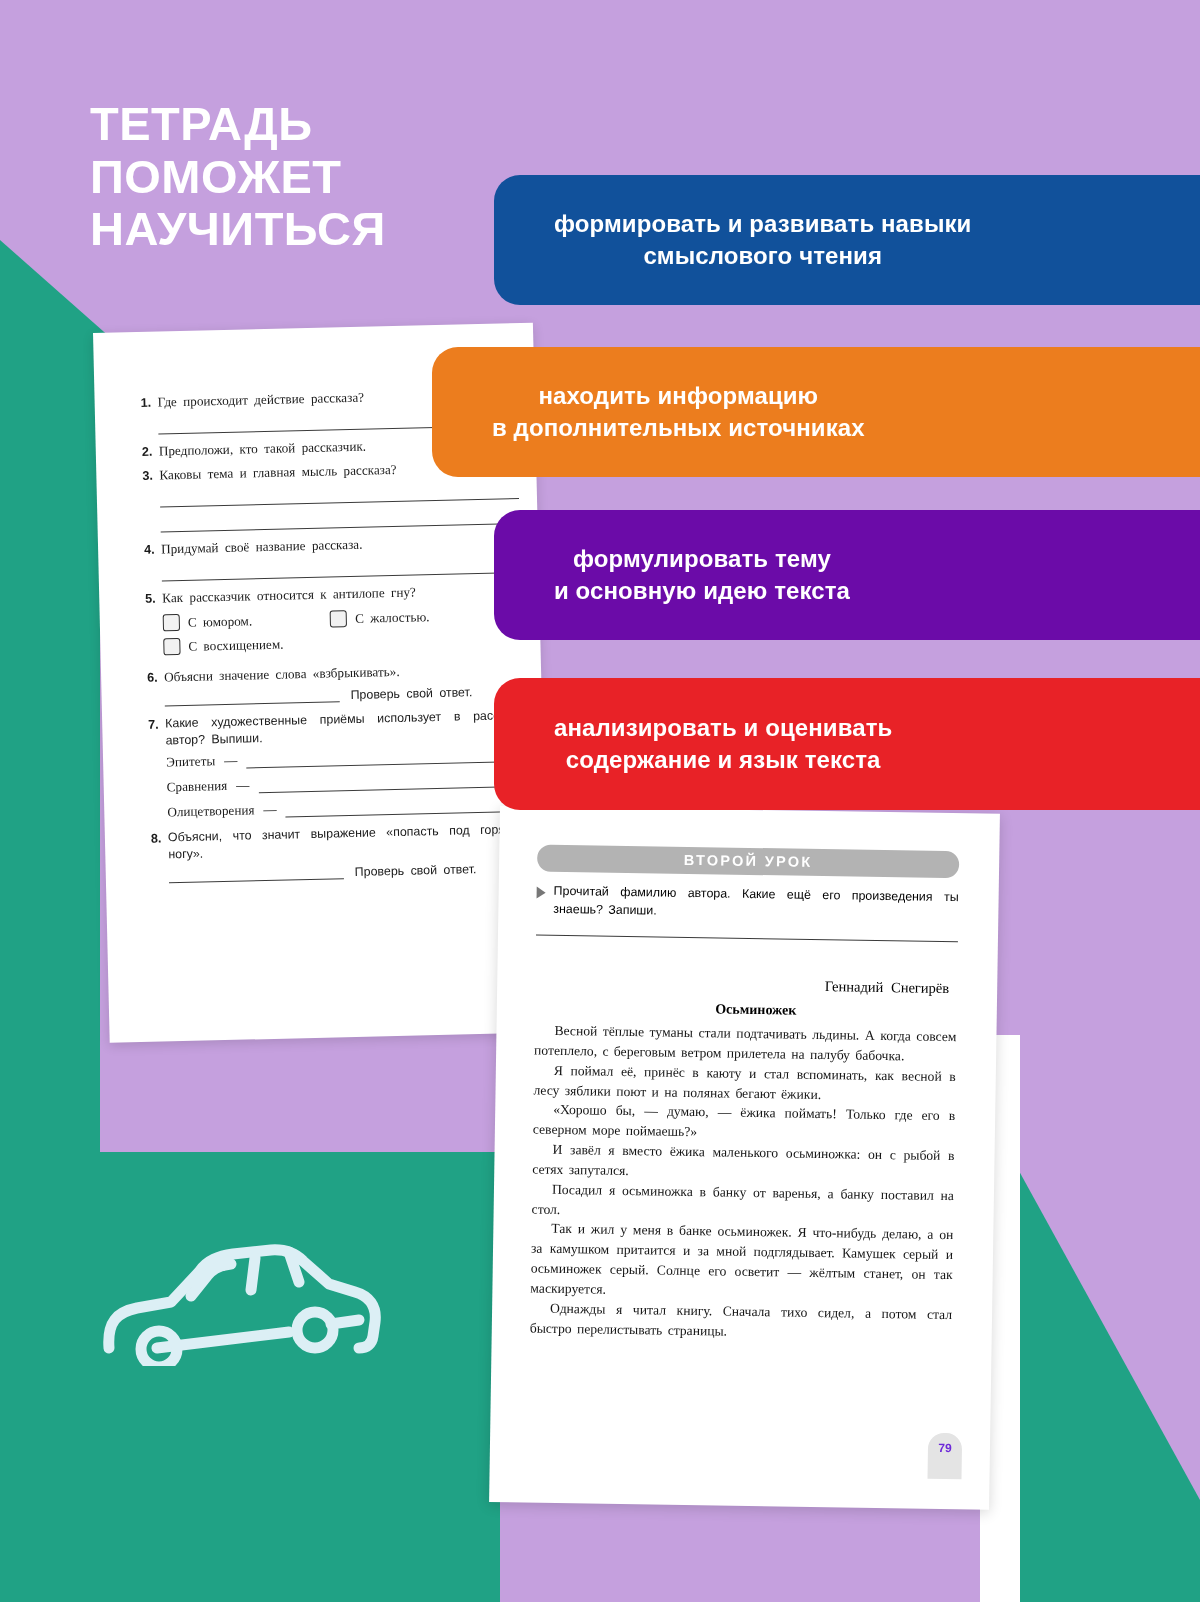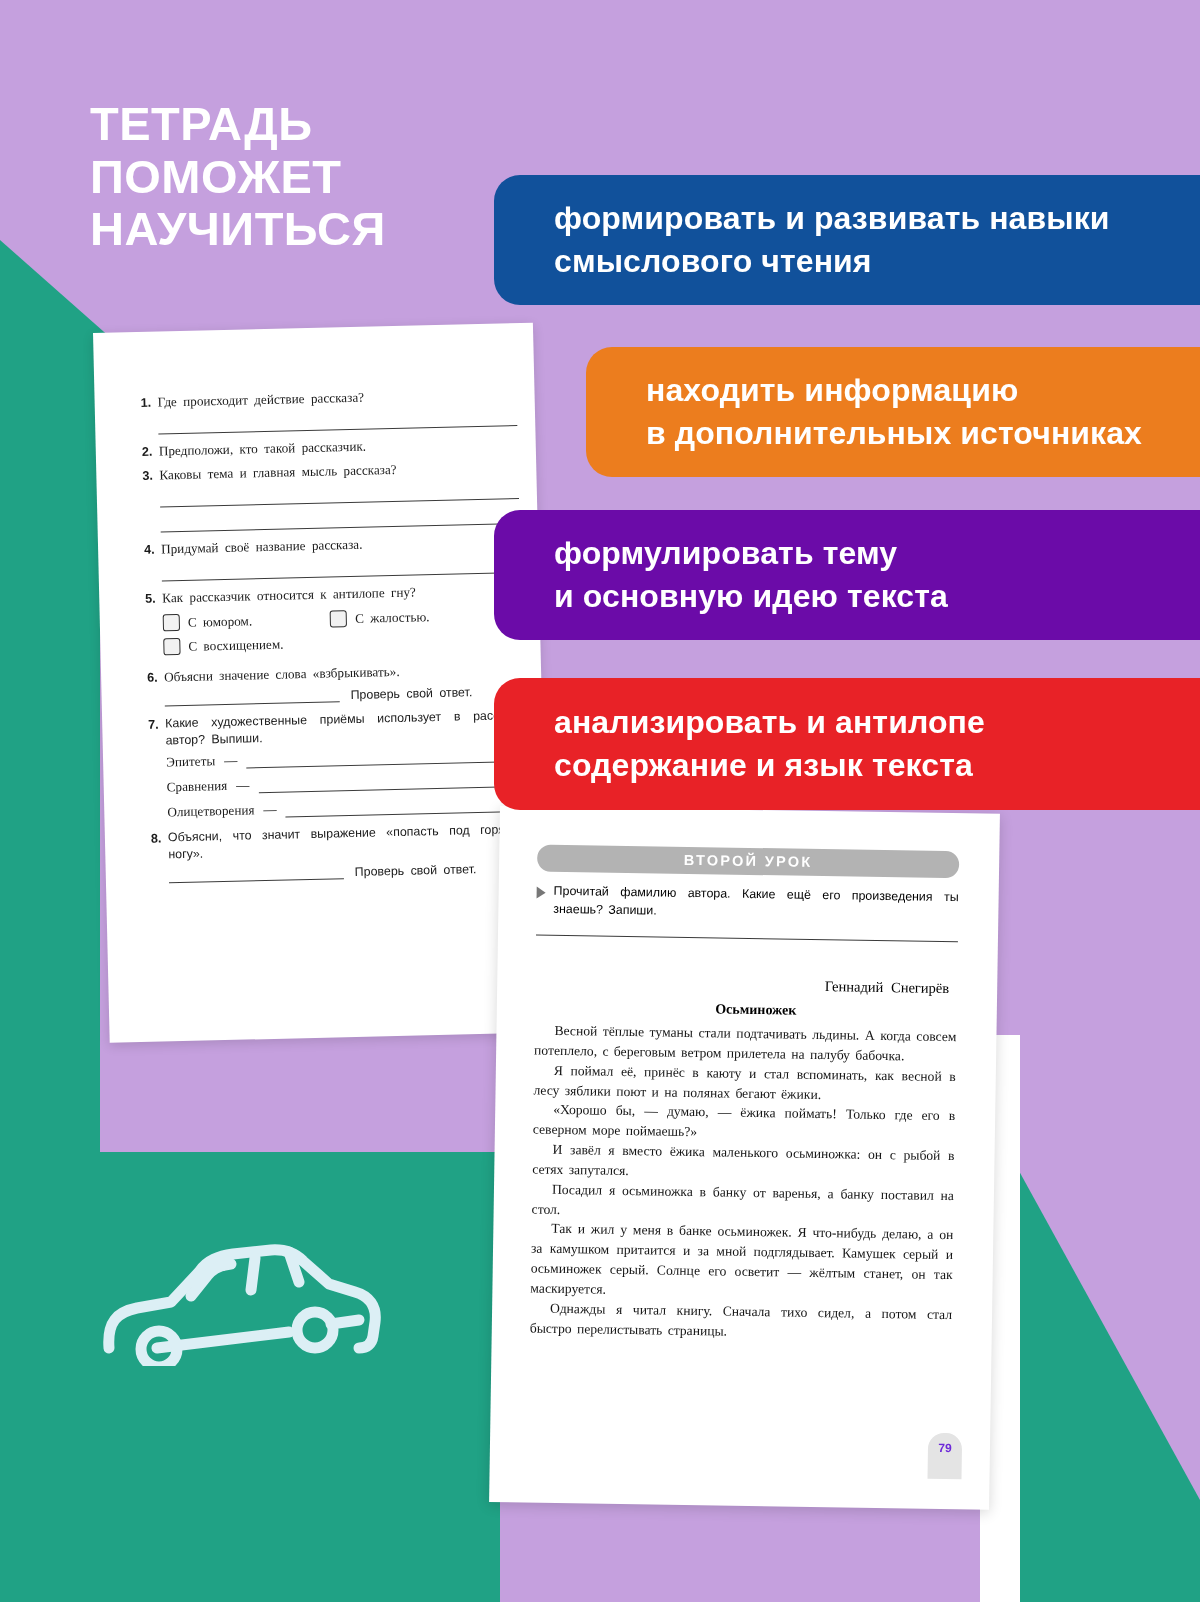--- a/index.html
+++ b/index.html
@@ -256,32 +256,33 @@
     justify-content: center;
     padding-top: 8px;
   }
 
   
   .banner {
     position: absolute;
     right: 0;
     color: #ffffff;
     font-weight: 800;
-    font-size: 32px;
+    font-size: 24px;
     line-height: 1.33;
     border-radius: 26px 0 0 26px;
     display: flex;
     align-items: center;
     padding-left: 60px;
     z-index: 50;
     white-space: pre-line;
     letter-spacing: 0.1px;
+    text-align: center;
   }
   .banner-1 { top: 175px;  height: 130px; width: 706px; background: #11519B; }
-  .banner-2 { top: 347px;  height: 130px; width: 614px; background: #EC7D1E; }
+  .banner-2 { top: 347px;  height: 130px; width: 768px; background: #EC7D1E; }
   .banner-3 { top: 510px;  height: 130px; width: 706px; background: #6B0BA8; margin-left: 17px; }
   .banner-4 { top: 678px;  height: 132px; width: 706px; background: #E82227; }
 
   
   .car {
     position: absolute;
     left: 103px;
     top: 1216px;
     z-index: 30;
   }
@@ -417,21 +418,21 @@
 
   <div class="pagenum">79</div>
 </div>
 
 <div class="banner banner-1">формировать и развивать навыки
 смыслового чтения</div>
 <div class="banner banner-2">находить информацию
 в дополнительных источниках</div>
 <div class="banner banner-3">формулировать тему
 и основную идею текста</div>
-<div class="banner banner-4">анализировать и антилопе
+<div class="banner banner-4">анализировать и оценивать
 содержание и язык текста</div>
 
 <div class="car">
   <svg width="280" height="150" viewBox="0 0 280 150" fill="none" stroke="#DCEFF5" stroke-width="11" stroke-linecap="round" stroke-linejoin="round">
     <path d="M6 132 C4 106, 14 96, 34 92 L68 86 L96 56 C104 44, 116 40, 130 38
              L168 34 C182 33, 192 37, 200 45 L226 68 L252 76
              C266 80, 274 90, 272 106 L270 120 C269 128, 264 132, 256 132"></path>
     <path d="M54 132 L186 116"></path>
     <path d="M228 108 L256 104"></path>
     <circle cx="56" cy="133" r="18"></circle>

